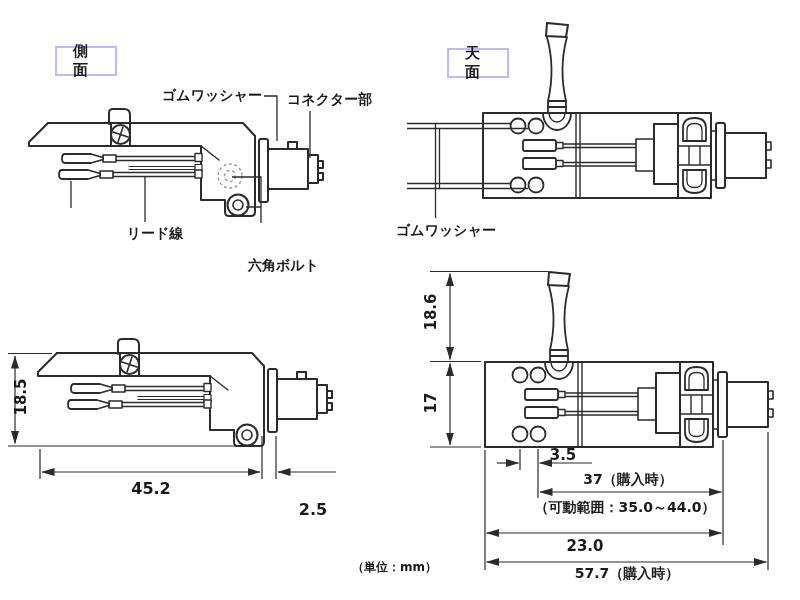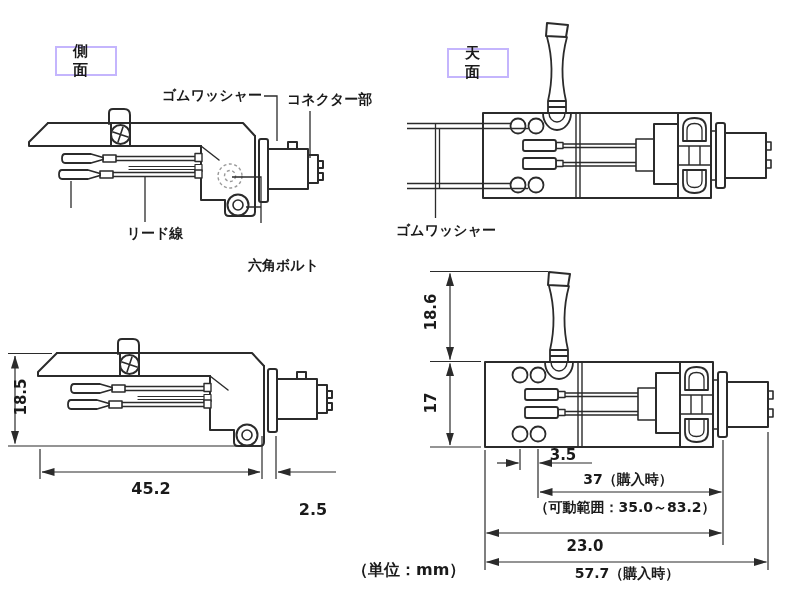--- a/index.html
+++ b/index.html
@@ -155,19 +155,19 @@
   <div class="lbl" style="left:396px;top:221px;width:130px;">ゴムワッシャー</div>
 
   <div class="dimnum rot" style="left:-9px;top:388px;width:60px;">18.5</div>
   <div class="dimnum" style="left:111px;top:479px;width:80px;font-size:16px;">45.2</div>
   <div class="dimnum" style="left:283px;top:479px;width:60px;font-size:16px;margin-top:21px;">2.5</div>
 
   <div class="dimnum rot" style="left:401px;top:303px;width:60px;">18.6</div>
   <div class="dimnum rot" style="left:401px;top:394px;width:60px;">17</div>
   <div class="dimnum" style="left:533px;top:446px;width:60px;">3.5</div>
   <div class="dimnum" style="left:528px;top:471px;width:200px;font-size:14px;">37（購入時）</div>
-  <div class="dimnum" style="left:515px;top:499px;width:220px;font-size:14px;">（可動範囲：35.0～83.2）</div>
+  <div class="dimnum" style="left:515px;top:499px;width:220px;font-size:14px;">（可動範囲：35.0～44.0）</div>
   <div class="dimnum" style="left:545px;top:537px;width:80px;">23.0</div>
   <div class="dimnum" style="left:527px;top:565px;width:200px;font-size:14px;">57.7（購入時）</div>
 
-  <div class="lbl" style="left:352px;top:560px;width:125px;font-size:16px;">（単位：mm）</div>
+  <div class="lbl" style="left:352px;top:560px;width:125px;font-size:12px;">（単位：mm）</div>
 
 </div>
 
 </body></html>

